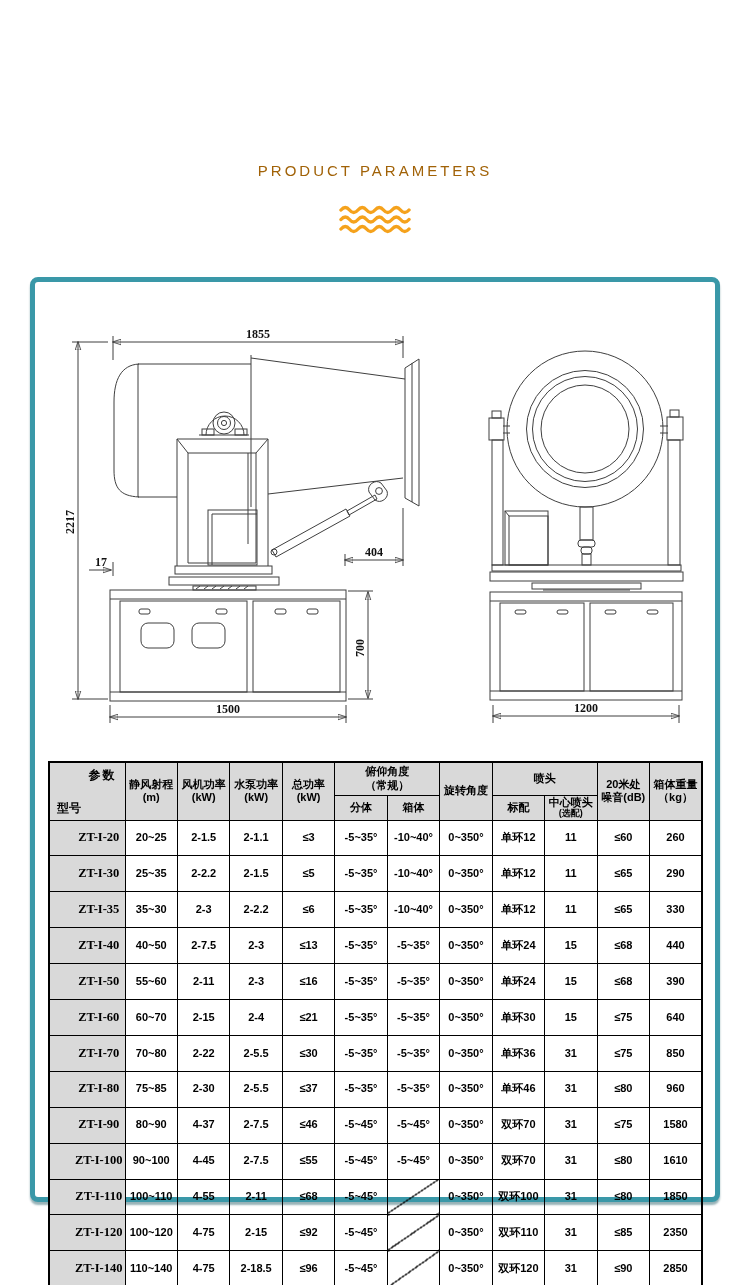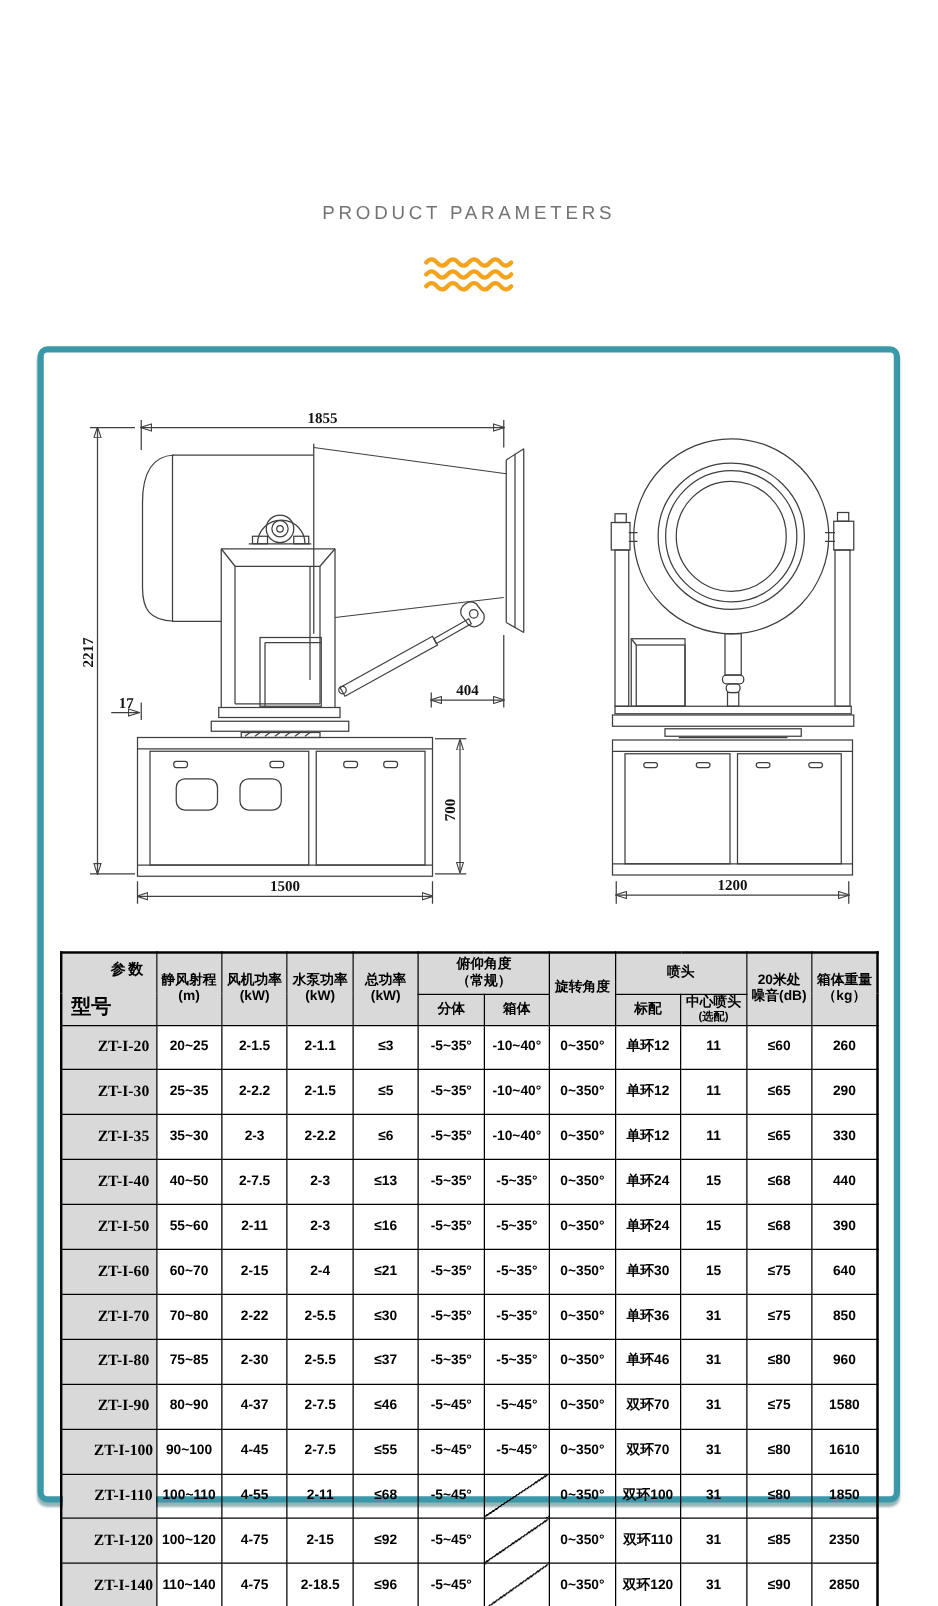--- a/index.html
+++ b/index.html
@@ -1,21 +1,21 @@
 <!DOCTYPE html>
 <html><head>
 <meta charset="utf-8">
 <style>
   html,body{margin:0;padding:0;background:#fff;}
   .page{position:relative;width:750px;height:1285px;background:#fff;overflow:hidden;
         font-family:"Liberation Sans",sans-serif;}
   .title{position:absolute;top:55px;left:0;width:100%;margin:0;text-align:center;
          font-size:57px;font-weight:900;letter-spacing:9px;color:#1d1d1d;}
   .subtitle{position:absolute;top:162px;left:0;width:100%;text-align:center;
-            font-size:15px;letter-spacing:3px;color:#737373;}
+            font-size:15px;letter-spacing:3px;color:#a16207;}
   .wave{position:absolute;top:205px;left:339px;width:72px;height:32px;}
   .frame{position:absolute;left:30px;top:277px;width:680px;height:915px;background:#fff;
          border:5px solid #3a98a8;border-radius:8px;
          box-shadow:0 3px 2px rgba(25,85,95,.45);}
   .draw{position:absolute;}
   .draw-left{left:28px;top:40px;width:360px;height:420px;}
   .draw-right{left:390px;top:40px;width:290px;height:420px;}
   .draw line,.draw path,.draw rect,.draw circle{stroke:#3f3f3f;stroke-width:1;fill:none;}
   .draw .dim{stroke:#222;}
   .draw text{stroke:none;fill:#111;font-family:"Liberation Serif",serif;
@@ -27,21 +27,21 @@
         overflow:hidden;white-space:nowrap;}
   .spec thead th{background:#d9d9d9;}
   .spec thead tr.h1{height:33px;}
   .spec thead tr.h2{height:25px;}
   .spec td.model{background:#d9d9d9;font-family:"Liberation Serif",serif;font-size:12.5px;padding-left:23px;}
   .corner{position:relative;background-color:#d9d9d9;
     background-image:linear-gradient(to bottom right,
       transparent calc(50% - 0.8px),#000 calc(50% - 0.8px),
       #000 calc(50% + 0.8px),transparent calc(50% + 0.8px));}
   .corner .c-top{position:absolute;top:5px;right:8px;font-size:12px;letter-spacing:2px;}
-  .corner .c-bot{position:absolute;bottom:4px;left:7px;font-size:16px;}
+  .corner .c-bot{position:absolute;bottom:4px;left:7px;font-size:12px;}
   .slash{background-image:linear-gradient(to bottom right,
       transparent calc(50% - 0.6px),#000 calc(50% - 0.6px),
       #000 calc(50% + 0.6px),transparent calc(50% + 0.6px));}
   .sub2{font-size:9px;display:block;line-height:1.1;}
 </style>
 </head>
 <body>
 
 <div class="page">
 

